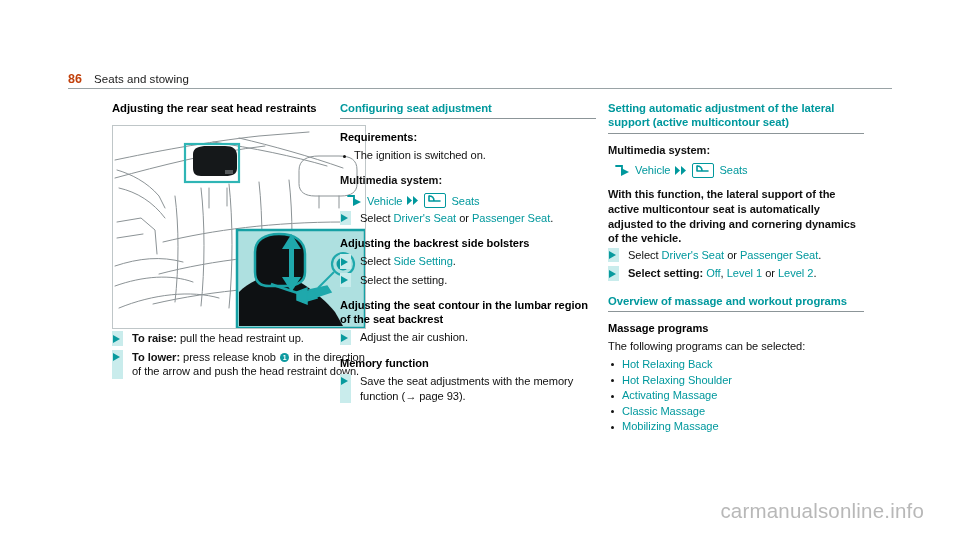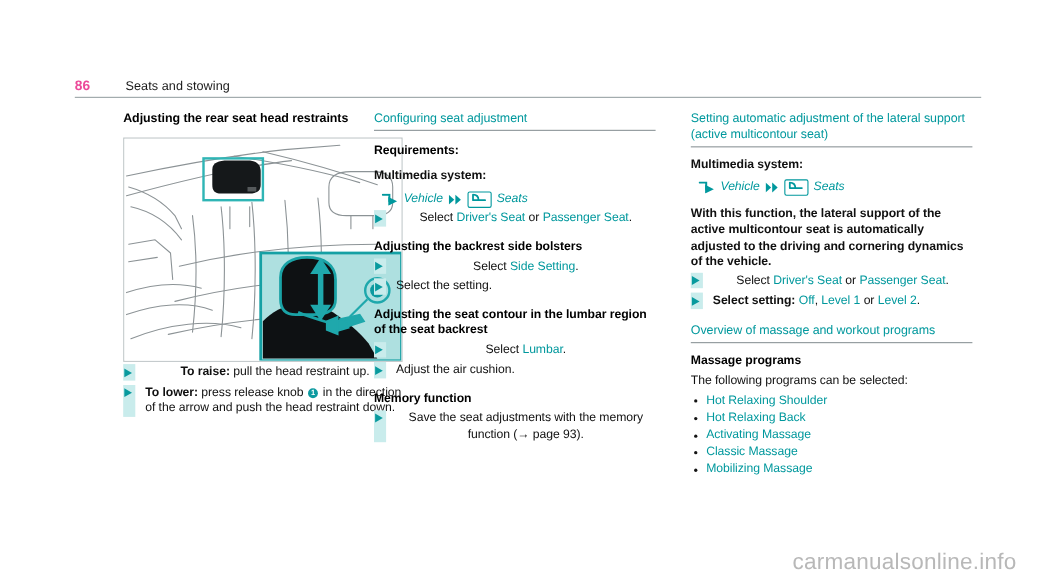--- a/index.html
+++ b/index.html
@@ -28,60 +28,60 @@
     position: absolute;
     left: 68px;
     top: 69px;
     width: 824px;
     height: 22px;
   }
   .page-header .pg-num {
     font-size: 12.5px;
     font-weight: bold;
     letter-spacing: .1px;
-    color: #ec4899;
+    color: #c2410c;
     display: inline-block;
   }
   .page-header .pg-title {
     font-size: 11.5px;
     color: #1a1a1a;
     display: inline-block;
-    margin-left: 32px;
+    margin-left: 12px;
     letter-spacing: .05px;
   }
   .header-rule {
     position: absolute;
     left: 68px;
     top: 88px;
     width: 824px;
     height: 1px;
     background: #9aa3a6;
   }
 
   
   .col {
     position: absolute;
     top: 101px;
   }
   .col-1 { left: 68px;  width: 256px; padding-left: 44px; }
   .col-2 { left: 340px; width: 256px; }
-  .col-3 { left: 628px; width: 256px; }
+  .col-3 { left: 608px; width: 256px; }
 
   
   h1.sec-head {
     font-size: 11.3px;
     font-weight: bold;
     line-height: 14px;
     margin: 0 0 10px 0;
     color: #000;
     letter-spacing: -.05px;
   }
   h1.sec-head-teal {
     font-size: 11.3px;
-    font-weight: normal;
+    font-weight: bold;
     line-height: 14.4px;
     margin: 0;
     padding: 0 0 3px 0;
     color: #00989d;
     border-bottom: 1.3px solid #8c9598;
     letter-spacing: -.05px;
   }
   h2.sub-head {
     font-size: 11.1px;
     font-weight: bold;
@@ -113,21 +113,21 @@
   ul.steps { margin-top: 2px; }
   ul.steps > li {
     position: relative;
     padding-left: 20px;
     font-size: 11.1px;
     line-height: 14.6px;
     margin-top: 4px;
     color: #101010;
     letter-spacing: -.05px;
   }
-  ul.steps > li:first-child { margin-top: 2px; text-align: center; }
+  ul.steps > li:first-child { margin-top: 2px; }
   ul.steps > li .marker {
     position: absolute;
     left: 0;
     top: 0;
     width: 11px;
     height: 100%;
     min-height: 14px;
     background: #c9ecec;
   }
   ul.steps > li .marker::after {
@@ -167,21 +167,21 @@
   .mmi-row {
     display: flex;
     align-items: center;
     gap: 5px;
     margin-top: 5px;
     padding-left: 7px;
     font-size: 11.1px;
     color: #00989d;
     height: 16px;
   }
-  .mmi-label { color: #00989d; letter-spacing: -.05px; font-style: italic; }
+  .mmi-label { color: #00989d; letter-spacing: -.05px; }
   .icon-arrow-turn {
     width: 15px; height: 11px;
     display: inline-block;
     position: relative;
     flex: 0 0 auto;
   }
   .icon-chevrons {
     display: inline-block;
     width: 12px; height: 11px;
     position: relative;
@@ -332,20 +332,23 @@
         <span class="bold">To lower:</span><span> press release knob </span><span class="num-badge">1</span><span> in the direction of the arrow and push the head restraint down.</span>
       </li>
     </ul>
   </div>
 
   <div class="col col-2">
 
     <h1 class="sec-head-teal">Configuring seat adjustment</h1>
 
     <h2 class="sub-head">Requirements:</h2>
+    <ul class="dots">
+      <li>The ignition is switched on.</li>
+    </ul>
 
     <p class="body gap-top">Multimedia system:</p>
 
     <div class="mmi-row">
       <span class="icon-arrow-turn">
         <svg width="15" height="11" viewBox="0 0 15 11">
             <path d="M1 1 L7 1 L7 7" stroke="#00989d" stroke-width="1.8" fill="none" stroke-linecap="round"></path>
             <polygon points="6,3 14,7 6,11" fill="#00989d"></polygon>
           </svg>
       </span>
@@ -381,24 +384,20 @@
       <li>
         <span class="marker"></span>
         <span>Select the setting.</span>
       </li>
     </ul>
 
     <h2 class="sub-head">Adjusting the seat contour in the lumbar region of the seat backrest</h2>
     <ul class="steps">
       <li>
         <span class="marker"></span>
-        <span>Select </span><span class="teal">Lumbar</span><span>.</span>
-      </li>
-      <li>
-        <span class="marker"></span>
         <span>Adjust the air cushion.</span>
       </li>
     </ul>
 
     <h2 class="sub-head">Memory function</h2>
     <ul class="steps">
       <li>
         <span class="marker"></span>
         <span>Save the seat adjustments with the memory function (→ page 93).</span>
       </li>
@@ -447,22 +446,22 @@
       </li>
     </ul>
 
     <div style="height:13px"></div>
     <h1 class="sec-head-teal">Overview of massage and workout programs</h1>
 
     <h2 class="sub-head tight">Massage programs</h2>
     <p class="body">The following programs can be selected:</p>
 
     <ul class="dots teal-items" style="margin-top:3px;">
+      <li>Hot Relaxing Back</li>
       <li>Hot Relaxing Shoulder</li>
-      <li>Hot Relaxing Back</li>
       <li>Activating Massage</li>
       <li>Classic Massage</li>
       <li>Mobilizing Massage</li>
     </ul>
   </div>
 
   <div class="watermark">carmanualsonline.info</div>
 
 </div>
 

